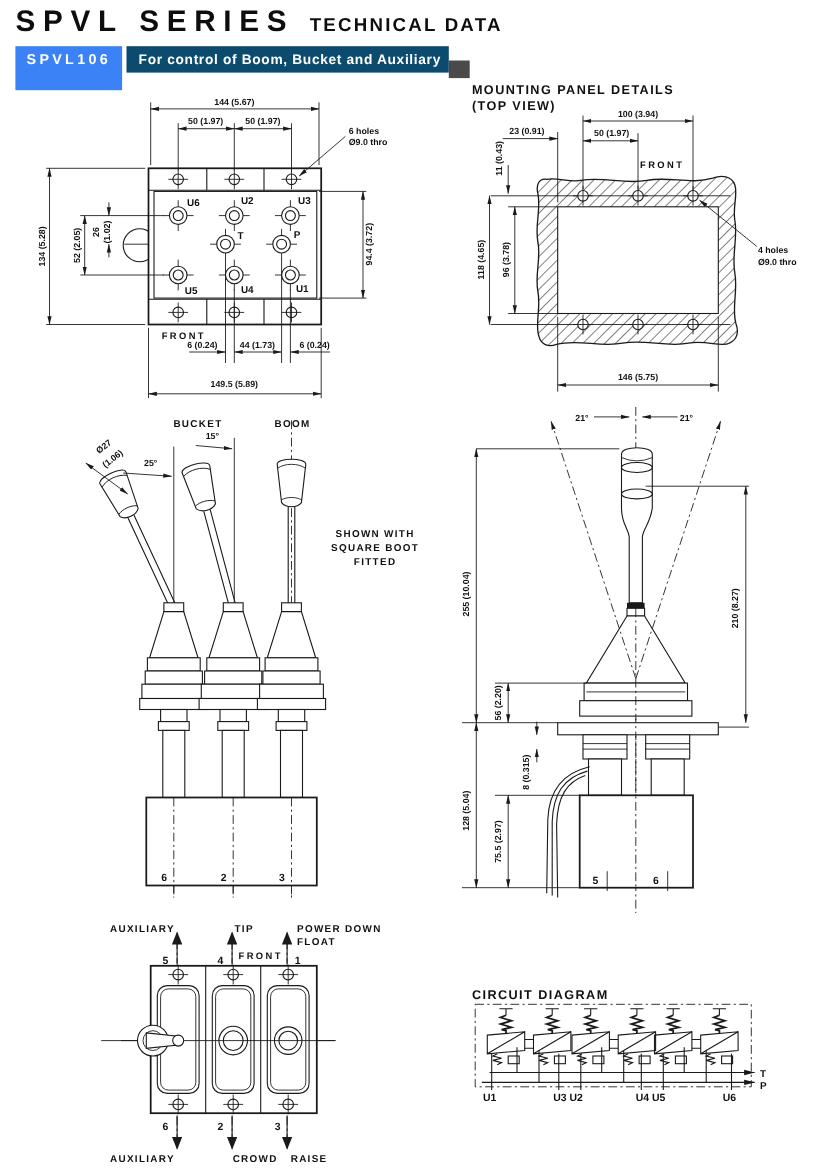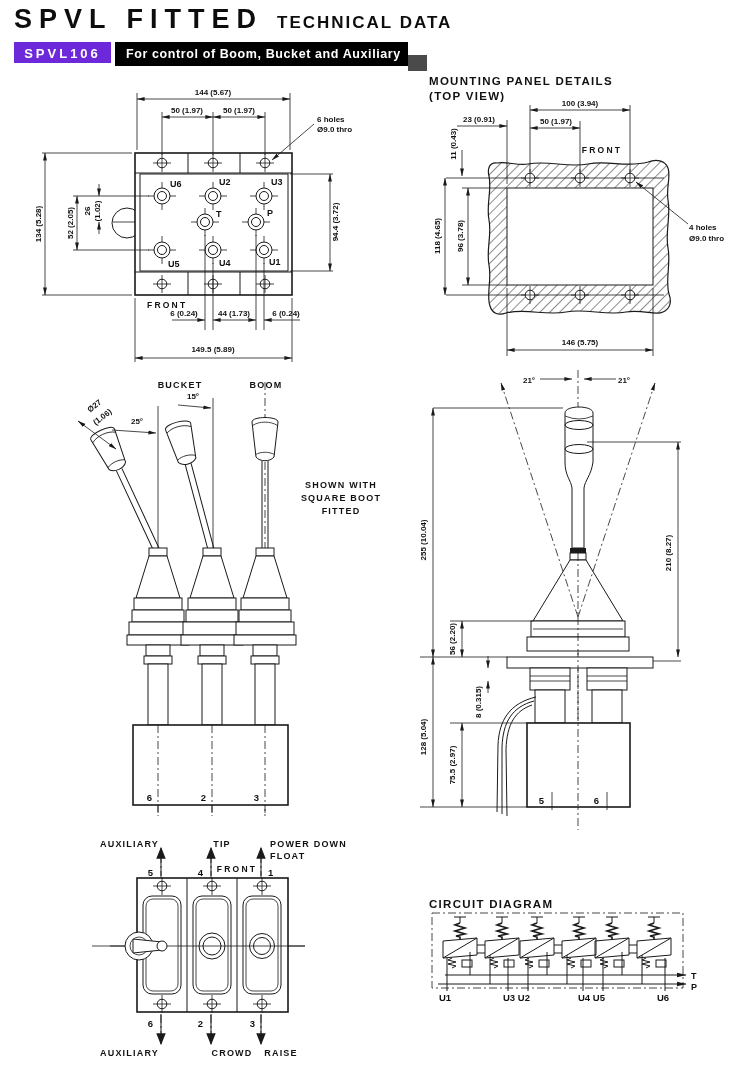--- a/index.html
+++ b/index.html
@@ -1,23 +1,23 @@
 <!DOCTYPE html>
 <html><head>
 <meta charset="utf-8">
 <style>
   html,body{margin:0;padding:0;background:#fff;}
   #page{position:relative;width:741px;height:1066px;background:#fff;overflow:hidden;
         font-family:"Liberation Sans",sans-serif;color:#111;}
   .hdr{position:absolute;left:14px;top:4px;display:flex;align-items:baseline;white-space:nowrap;}
   .hdr-title{font-size:27px;font-weight:bold;letter-spacing:7px;color:#0d0d0d;}
   .hdr-sub{font-size:17px;font-weight:bold;letter-spacing:2px;margin-left:14px;color:#0d0d0d;text-align:right;}
-  .badge-model{position:absolute;left:14px;top:42px;width:97px;height:21px;background:#6d28d9;
+  .badge-model{position:absolute;left:14px;top:42px;width:97px;height:40px;background:#3b82f6;
         color:#fff;font-size:13px;font-weight:bold;letter-spacing:3px;text-align:center;line-height:24px;}
-  .badge-desc{position:absolute;left:115px;top:42px;width:293px;height:24px;background:#000000;
+  .badge-desc{position:absolute;left:115px;top:42px;width:293px;height:24px;background:#0c4a6e;
         color:#fff;font-size:12.5px;font-weight:bold;letter-spacing:0.6px;line-height:24px;
         padding-left:11px;box-sizing:border-box;white-space:nowrap;overflow:hidden;}
   .badge-sq{position:absolute;left:408px;top:55px;width:19px;height:16px;background:#4a4a4a;}
   svg{position:absolute;left:0;top:0;}
   .ln{fill:none;stroke:#1a1a1a;stroke-width:1;}
   .ln2{fill:none;stroke:#1a1a1a;stroke-width:1.6;}
   .thin{fill:none;stroke:#1a1a1a;stroke-width:0.8;}
   .fw{fill:#fff;}
   .dd{stroke-dasharray:8 3 2 3;}
   text{fill:#111;}
@@ -27,21 +27,21 @@
   .t-lbl{font:bold 9px "Liberation Sans",sans-serif;letter-spacing:1.2px;}
   .t-sec{font:bold 11.5px "Liberation Sans",sans-serif;letter-spacing:1.3px;}
   .t-front{font:bold 8.5px "Liberation Sans",sans-serif;letter-spacing:2.2px;}
 </style>
 </head>
 <body>
 
 <div id="page">
 
   <div class="hdr">
-    <span class="hdr-title">SPVL FITTED</span>
+    <span class="hdr-title">SPVL SERIES</span>
     <span class="hdr-sub">TECHNICAL DATA</span>
   </div>
   <div class="badge-model">SPVL106</div>
   <div class="badge-desc">For control of Boom, Bucket and Auxiliary</div>
   <div class="badge-sq"></div>
 
   <svg width="741" height="1066" viewBox="0 0 741 1066">
     <defs>
       <marker id="ar" viewBox="0 0 10 6" refX="9.5" refY="3" markerWidth="10" markerHeight="6" orient="auto-start-reverse">
         <path d="M0,0.6 L10,3 L0,5.4 Z" fill="#1a1a1a"></path>

